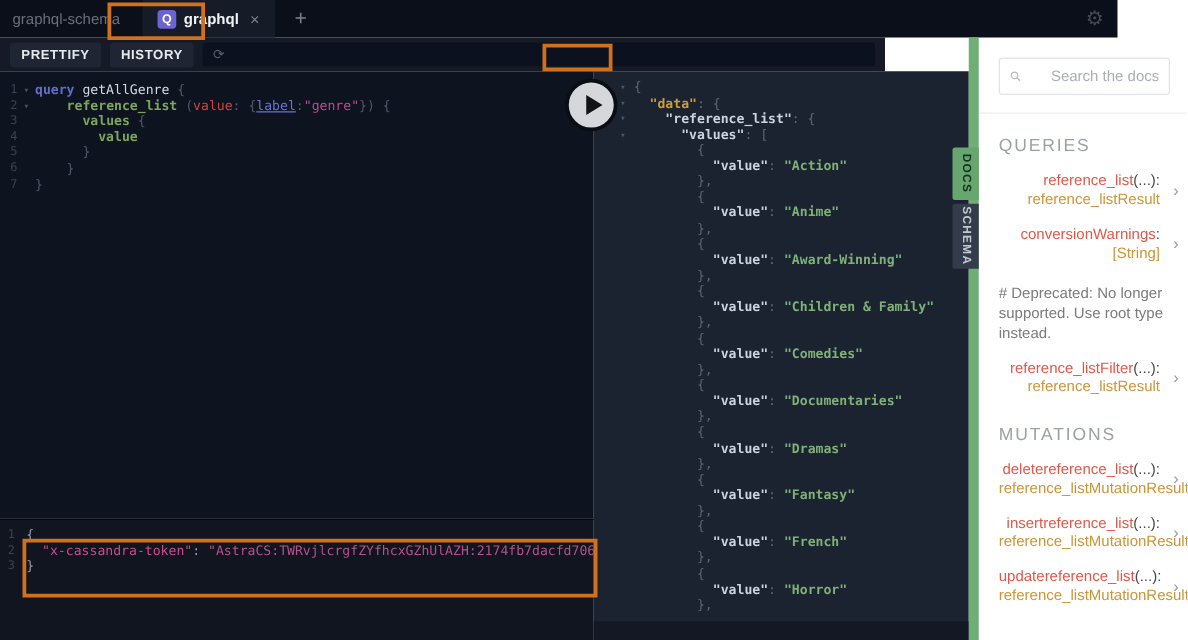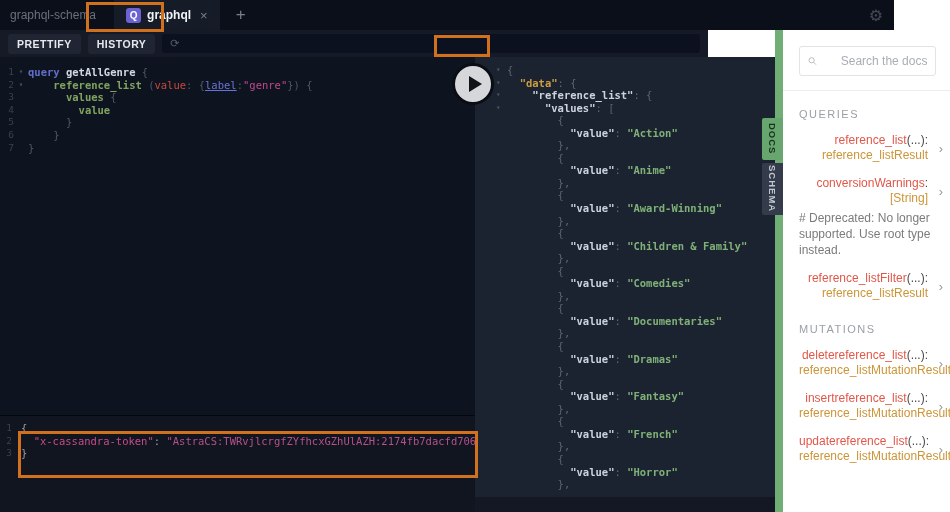--- a/index.html
+++ b/index.html
@@ -29,21 +29,21 @@
   .url-text{color:#7a8191;font-size:11px;white-space:nowrap;overflow:hidden;}
 
   
   .editor{position:absolute;left:0;top:57px;width:475px;height:358px;background:#0d1420;
           padding-top:9px;box-sizing:border-box;font-family:"DejaVu Sans Mono",monospace;
           font-size:10.5px;line-height:12.6px;}
   .ed-row{display:flex;white-space:pre;}
   .ln{width:14px;text-align:right;color:#3a4150;font-size:9.5px;flex:none;}
   .fold{width:14px;text-align:center;color:#4a5263;font-size:7.5px;flex:none;}
   .tk-kw{color:#636ec9;font-weight:bold;text-align:center;}
-  .tk-name{color:#d3d9e3;font-weight:bold;text-align:center;}
+  .tk-name{color:#d3d9e3;font-weight:normal;text-align:center;}
   .tk-field{color:#81a35f;font-weight:bold;}
   .tk-attr{color:#c9473f;}
   .tk-okey{color:#6a72d6;text-decoration:underline;}
   .tk-str{color:#c2478e;}
   .tk-p{color:#4f5768;}
 
   
   .vars{position:absolute;left:0;top:415px;width:475px;height:97px;background:#10151f;
         box-sizing:border-box;padding-top:6px;border-top:1px solid #05070c;
         font-family:"DejaVu Sans Mono",monospace;font-size:10.5px;line-height:12.6px;}
@@ -89,26 +89,26 @@
   
   .sidebar{position:absolute;left:783px;top:30px;width:167px;height:482px;background:#ffffff;box-sizing:border-box;}
   .search-wrap{margin:16px 14px 0 16px;}
   .search-box{border:1px solid #e2e3e5;border-radius:3px;height:24px;display:flex;align-items:center;
               padding:14px 8px;gap:24px;box-sizing:border-box;background:#fff;}
   .search-box input{border:none;outline:none;font-size:12px;color:#333;width:100%;padding:0;background:transparent;
                     font-family:"Liberation Sans",sans-serif;}
   .search-box input::placeholder{color:#a9aeb5;}
   .sidebar-divider{margin-top:14px;border-bottom:1px solid #ededee;}
   .docs-content{padding:0 10px 0 16px;}
-  .sec-header{margin-top:17px;color:#99a0a8;font-size:11px;letter-spacing:1.5px;}
+  .sec-header{margin-top:17px;color:#99a0a8;font-size:14px;letter-spacing:1.5px;}
   .doc-item{position:relative;margin-top:13px;font-size:12px;line-height:15px;padding-right:12px;cursor:pointer;text-align:right;}
   .d-field{color:#e25749;}
   .d-args{color:#4a4a4a;}
   .d-type{color:#cc9537;}
-  .d-comment{color:#7b7b7b;font-size:12px;line-height:16px;margin-top:4px;padding-right:6px;}
+  .d-comment{color:#7b7b7b;font-size:12px;line-height:16px;margin-top:16px;padding-right:6px;}
   .chev{position:absolute;right:-3px;top:50%;transform:translateY(-50%);color:#9b9b9b;font-size:13px;}
 
   
   .ann{position:absolute;border:3px solid #d2711d;z-index:20;box-sizing:border-box;pointer-events:none;}
   .ann-tab{left:86px;top:2px;width:78px;height:30px;}
   .ann-url{left:434px;top:35px;width:56px;height:22px;}
   .ann-headers{left:18px;top:431px;width:460px;height:47px;}
 </style>
 </head>
 <body>

